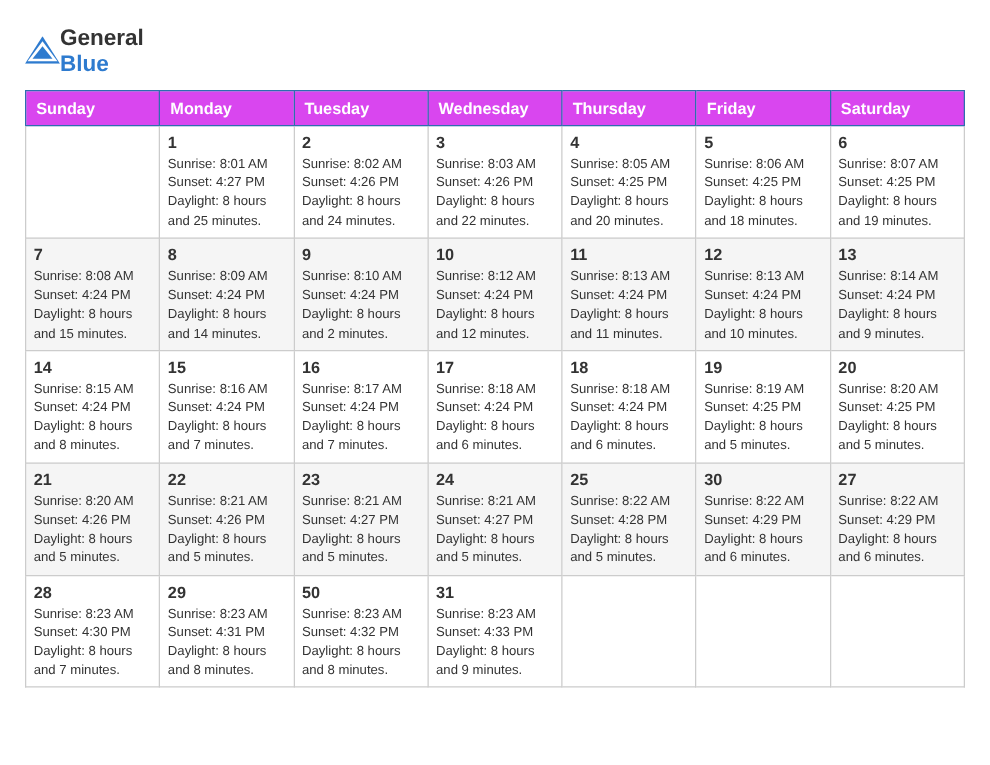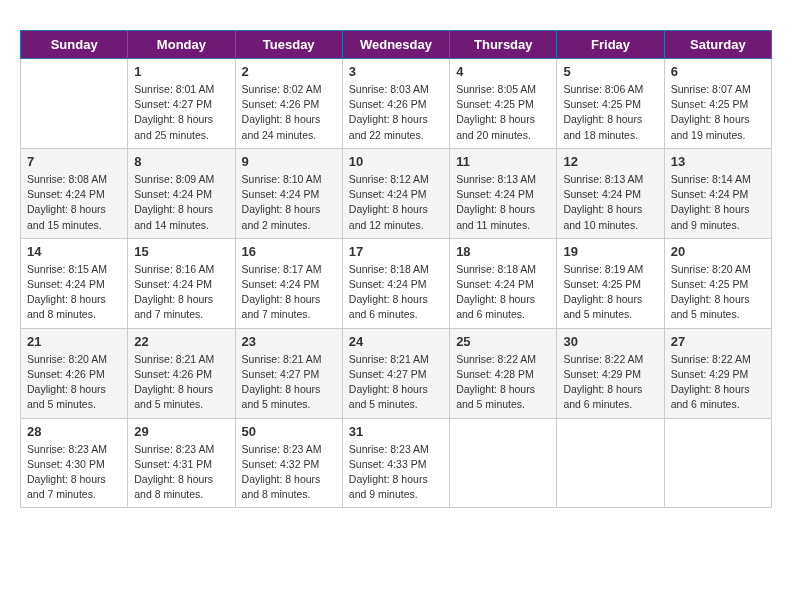--- a/index.html
+++ b/index.html
@@ -38,26 +38,26 @@
     .location-title {
       font-size: 16px;
       color: #555;
     }
     .calendar-table {
       width: 100%;
       border-collapse: collapse;
       border: 1px solid #ccc;
     }
     .calendar-table th {
-      background-color: #701a75;
+      background-color: #d946ef;
       color: #fff;
       font-size: 13px;
       font-weight: bold;
       padding: 6px 8px;
-      text-align: center;
+      text-align: left;
       border: 1px solid #2e6eaf;
       margin-left: 18px;
     }
     .calendar-table td {
       vertical-align: top;
       border: 1px solid #ccc;
       padding: 5px 6px;
       width: calc(100% / 7);
       min-height: 80px;
       font-size: 11px;
@@ -81,20 +81,33 @@
       background-color: #fff;
     }
     .empty-cell {
       background-color: #f9f9f9;
     }
   </style>
 </head>
 <body>
 
 <div class="header-area">
+  <div class="logo">
+    <div class="logo-icon">
+      <svg width="28" height="22" viewBox="0 0 28 22">
+        <polygon points="14,0 28,22 0,22" fill="#2e7bcf"></polygon>
+        <polygon points="14,4 26,20 2,20" fill="white"></polygon>
+        <polygon points="14,8 22,18 6,18" fill="#2e7bcf"></polygon>
+      </svg>
+    </div>
+    <div>
+      <span style="font-size:18px;font-weight:bold;color:#333;">General</span><br>
+      <span style="font-size:18px;font-weight:bold;color:#2e7bcf;">Blue</span>
+    </div>
+  </div>
   <div class="title-area">
   </div>
 </div>
 
 <table class="calendar-table">
   <thead>
     <tr>
     <th>Sunday</th>
         <th>Monday</th>
         <th>Tuesday</th>

